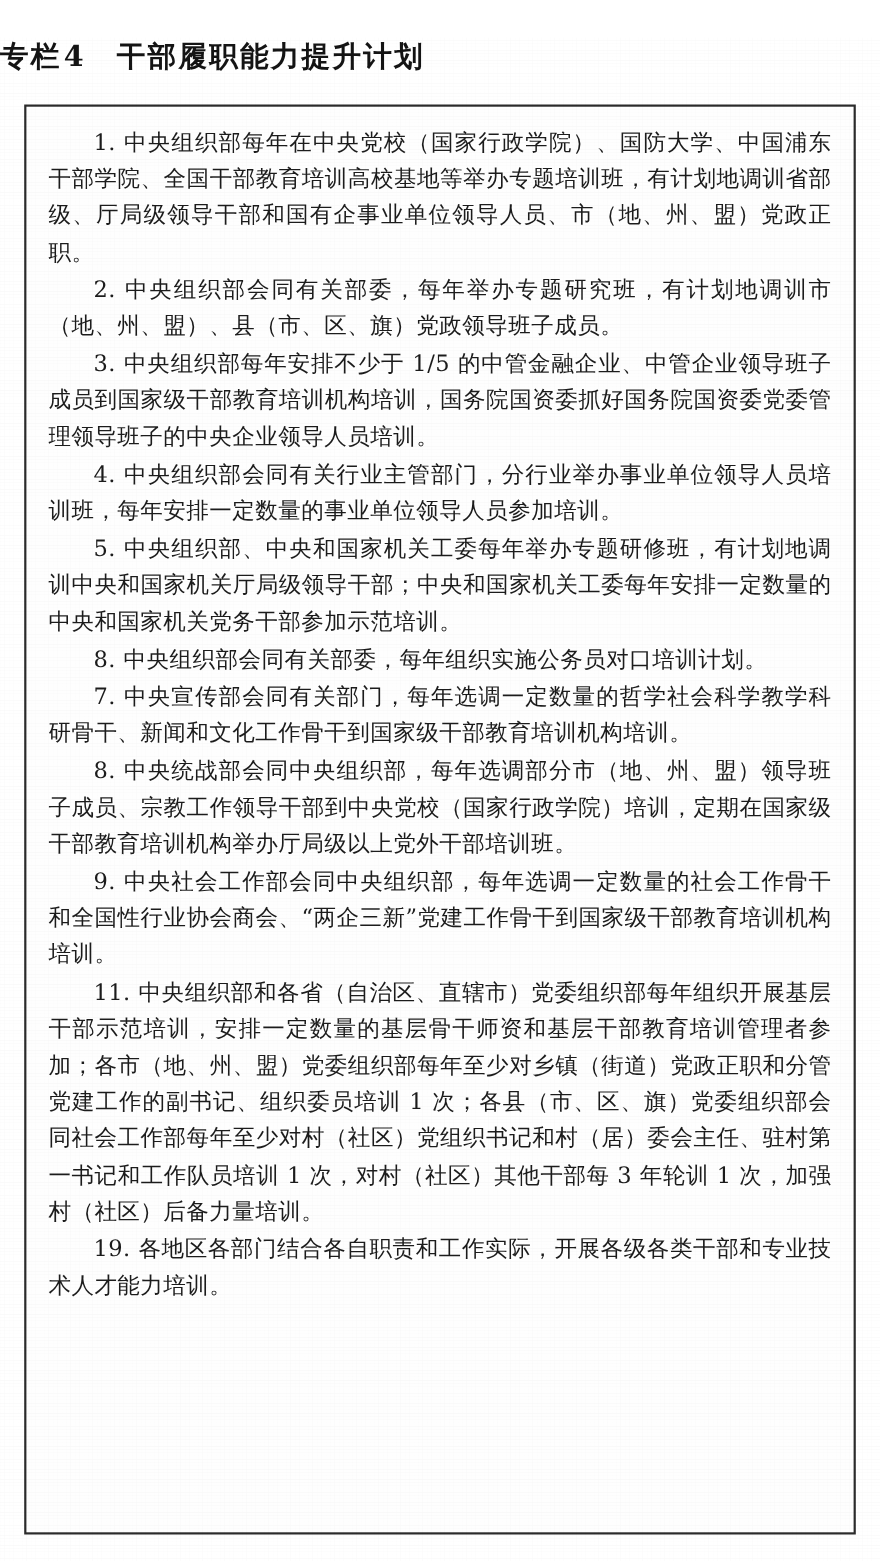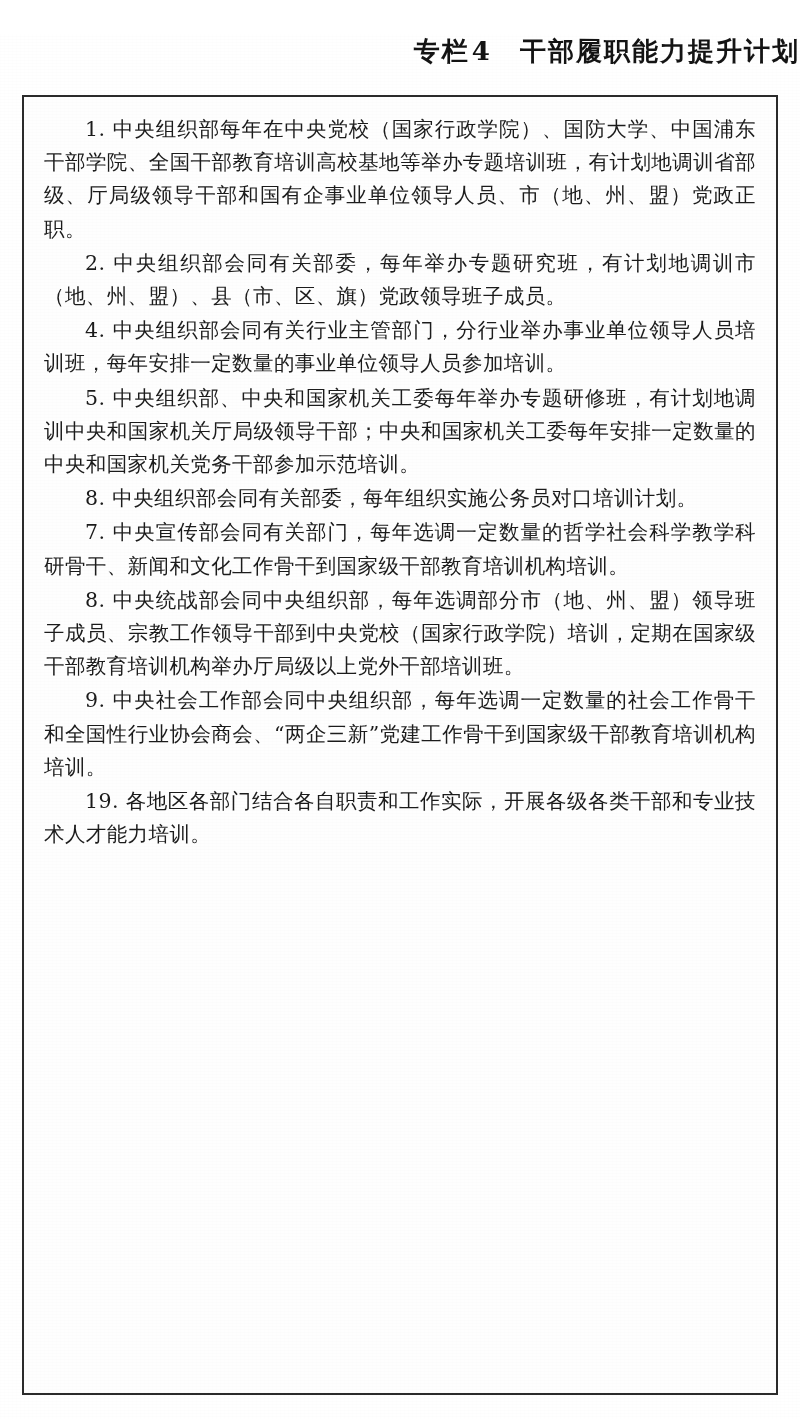--- a/index.html
+++ b/index.html
@@ -15,21 +15,21 @@
     position: relative;
     overflow: hidden;
   }
   .page {
     width: 800px;
     height: 1419px;
     position: relative;
     box-sizing: border-box;
   }
   .doc-title {
-    text-align: right;
+    text-align: left;
     font-size: 26px;
     font-weight: bold;
     letter-spacing: 2px;
     margin-top: 34px;
     margin-bottom: 26px;
     font-family: "DejaVu Serif", "Liberation Serif", serif;
     color: #141414;
   }
   .title-num {
     margin: 0 6px 0 2px;
@@ -68,23 +68,25 @@
 
 <div class="page">
 
   <div class="doc-title">
     <span>专栏</span><span class="title-num">4</span>&nbsp;&nbsp;<span>干部履职能力提升计划</span>
   </div>
 
   <div class="box">
     <p class="para">1. 中央组织部每年在中央党校（国家行政学院）、国防大学、中国浦东干部学院、全国干部教育培训高校基地等举办专题培训班，有计划地调训省部级、厅局级领导干部和国有企事业单位领导人员、市（地、州、盟）党政正职。</p>
     <p class="para">2. 中央组织部会同有关部委，每年举办专题研究班，有计划地调训市（地、州、盟）、县（市、区、旗）党政领导班子成员。</p>
+    <p class="para">3. 中央组织部每年安排不少于 1/5 的中管金融企业、中管企业领导班子成员到国家级干部教育培训机构培训，国务院国资委抓好国务院国资委党委管理领导班子的中央企业领导人员培训。</p>
     <p class="para">4. 中央组织部会同有关行业主管部门，分行业举办事业单位领导人员培训班，每年安排一定数量的事业单位领导人员参加培训。</p>
     <p class="para">5. 中央组织部、中央和国家机关工委每年举办专题研修班，有计划地调训中央和国家机关厅局级领导干部；中央和国家机关工委每年安排一定数量的中央和国家机关党务干部参加示范培训。</p>
     <p class="para">8. 中央组织部会同有关部委，每年组织实施公务员对口培训计划。</p>
     <p class="para">7. 中央宣传部会同有关部门，每年选调一定数量的哲学社会科学教学科研骨干、新闻和文化工作骨干到国家级干部教育培训机构培训。</p>
     <p class="para">8. 中央统战部会同中央组织部，每年选调部分市（地、州、盟）领导班子成员、宗教工作领导干部到中央党校（国家行政学院）培训，定期在国家级干部教育培训机构举办厅局级以上党外干部培训班。</p>
     <p class="para">9. 中央社会工作部会同中央组织部，每年选调一定数量的社会工作骨干和全国性行业协会商会、“两企三新”党建工作骨干到国家级干部教育培训机构培训。</p>
+    <p class="para">11. 中央组织部和各省（自治区、直辖市）党委组织部每年组织开展基层干部示范培训，安排一定数量的基层骨干师资和基层干部教育培训管理者参加；各市（地、州、盟）党委组织部每年至少对乡镇（街道）党政正职和分管党建工作的副书记、组织委员培训 1 次；各县（市、区、旗）党委组织部会同社会工作部每年至少对村（社区）党组织书记和村（居）委会主任、驻村第一书记和工作队员培训 1 次，对村（社区）其他干部每 3 年轮训 1 次，加强村（社区）后备力量培训。</p>
     <p class="para">19. 各地区各部门结合各自职责和工作实际，开展各级各类干部和专业技术人才能力培训。</p>
   </div>
 
   <div class="noise"></div>
 </div>
 
 </body></html>

